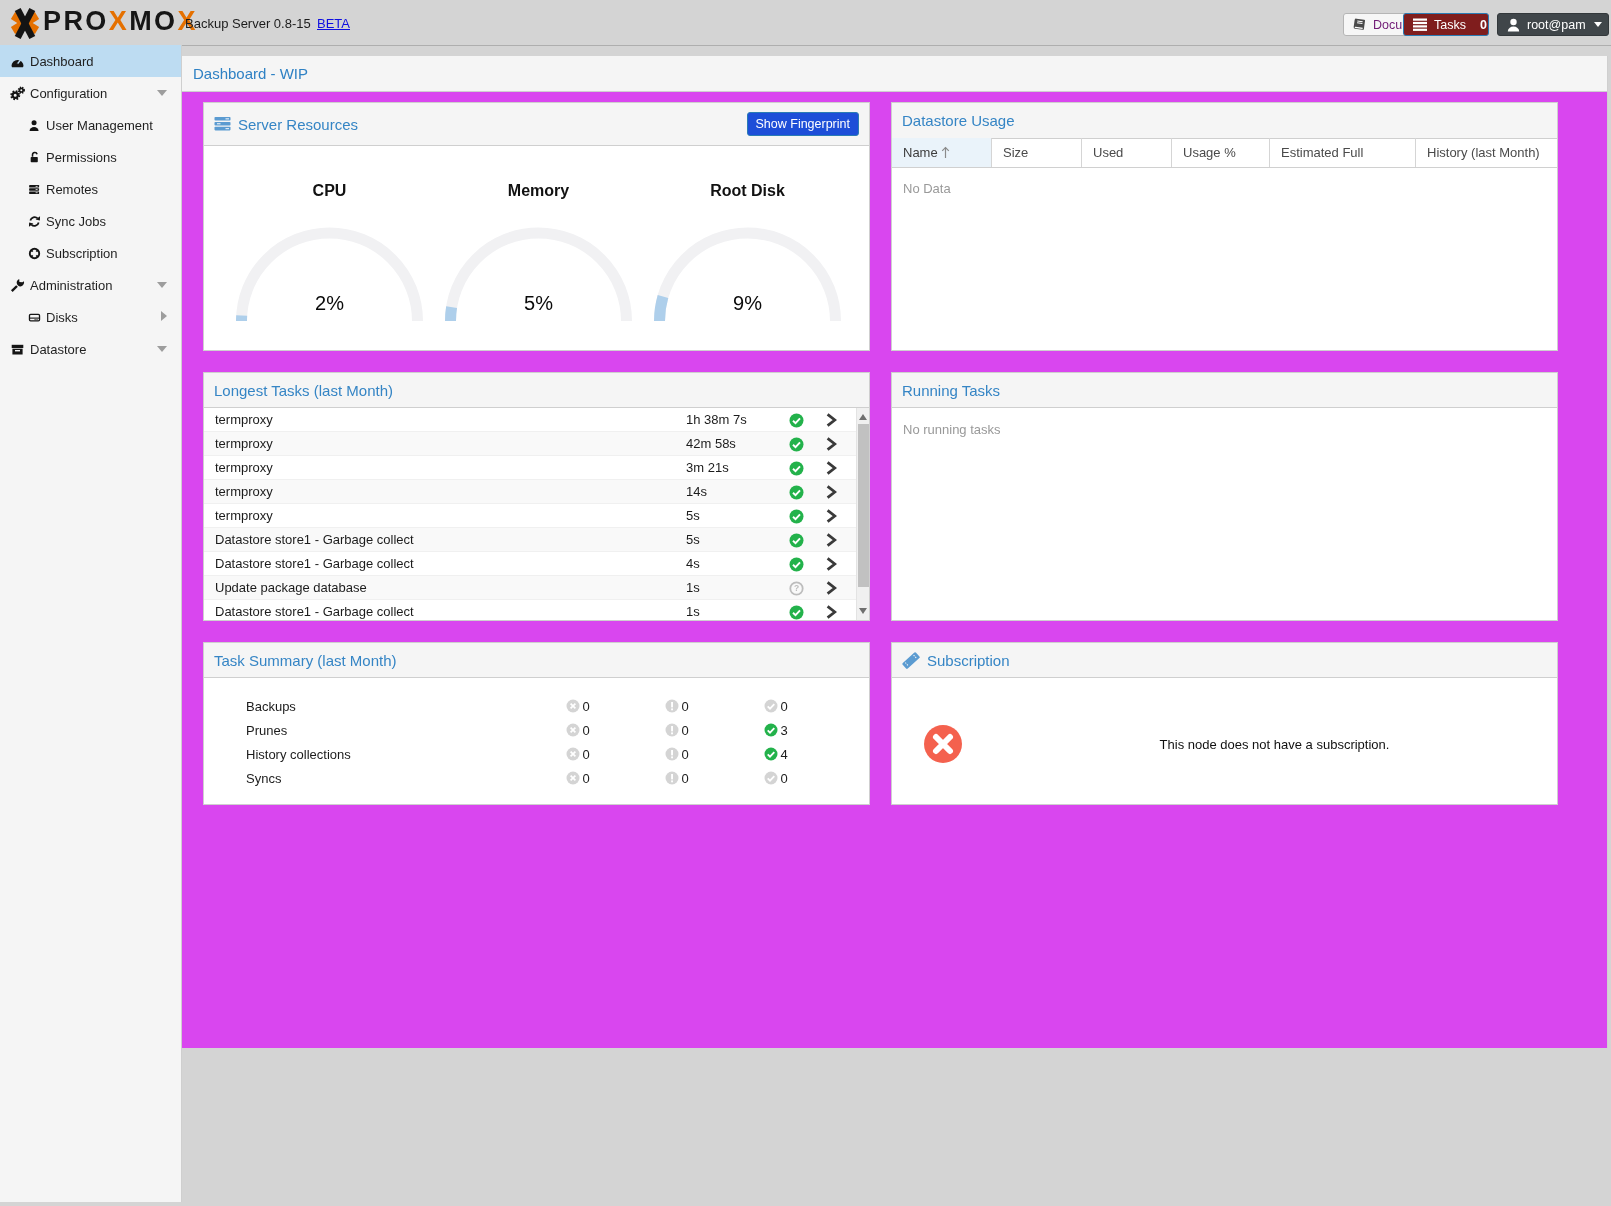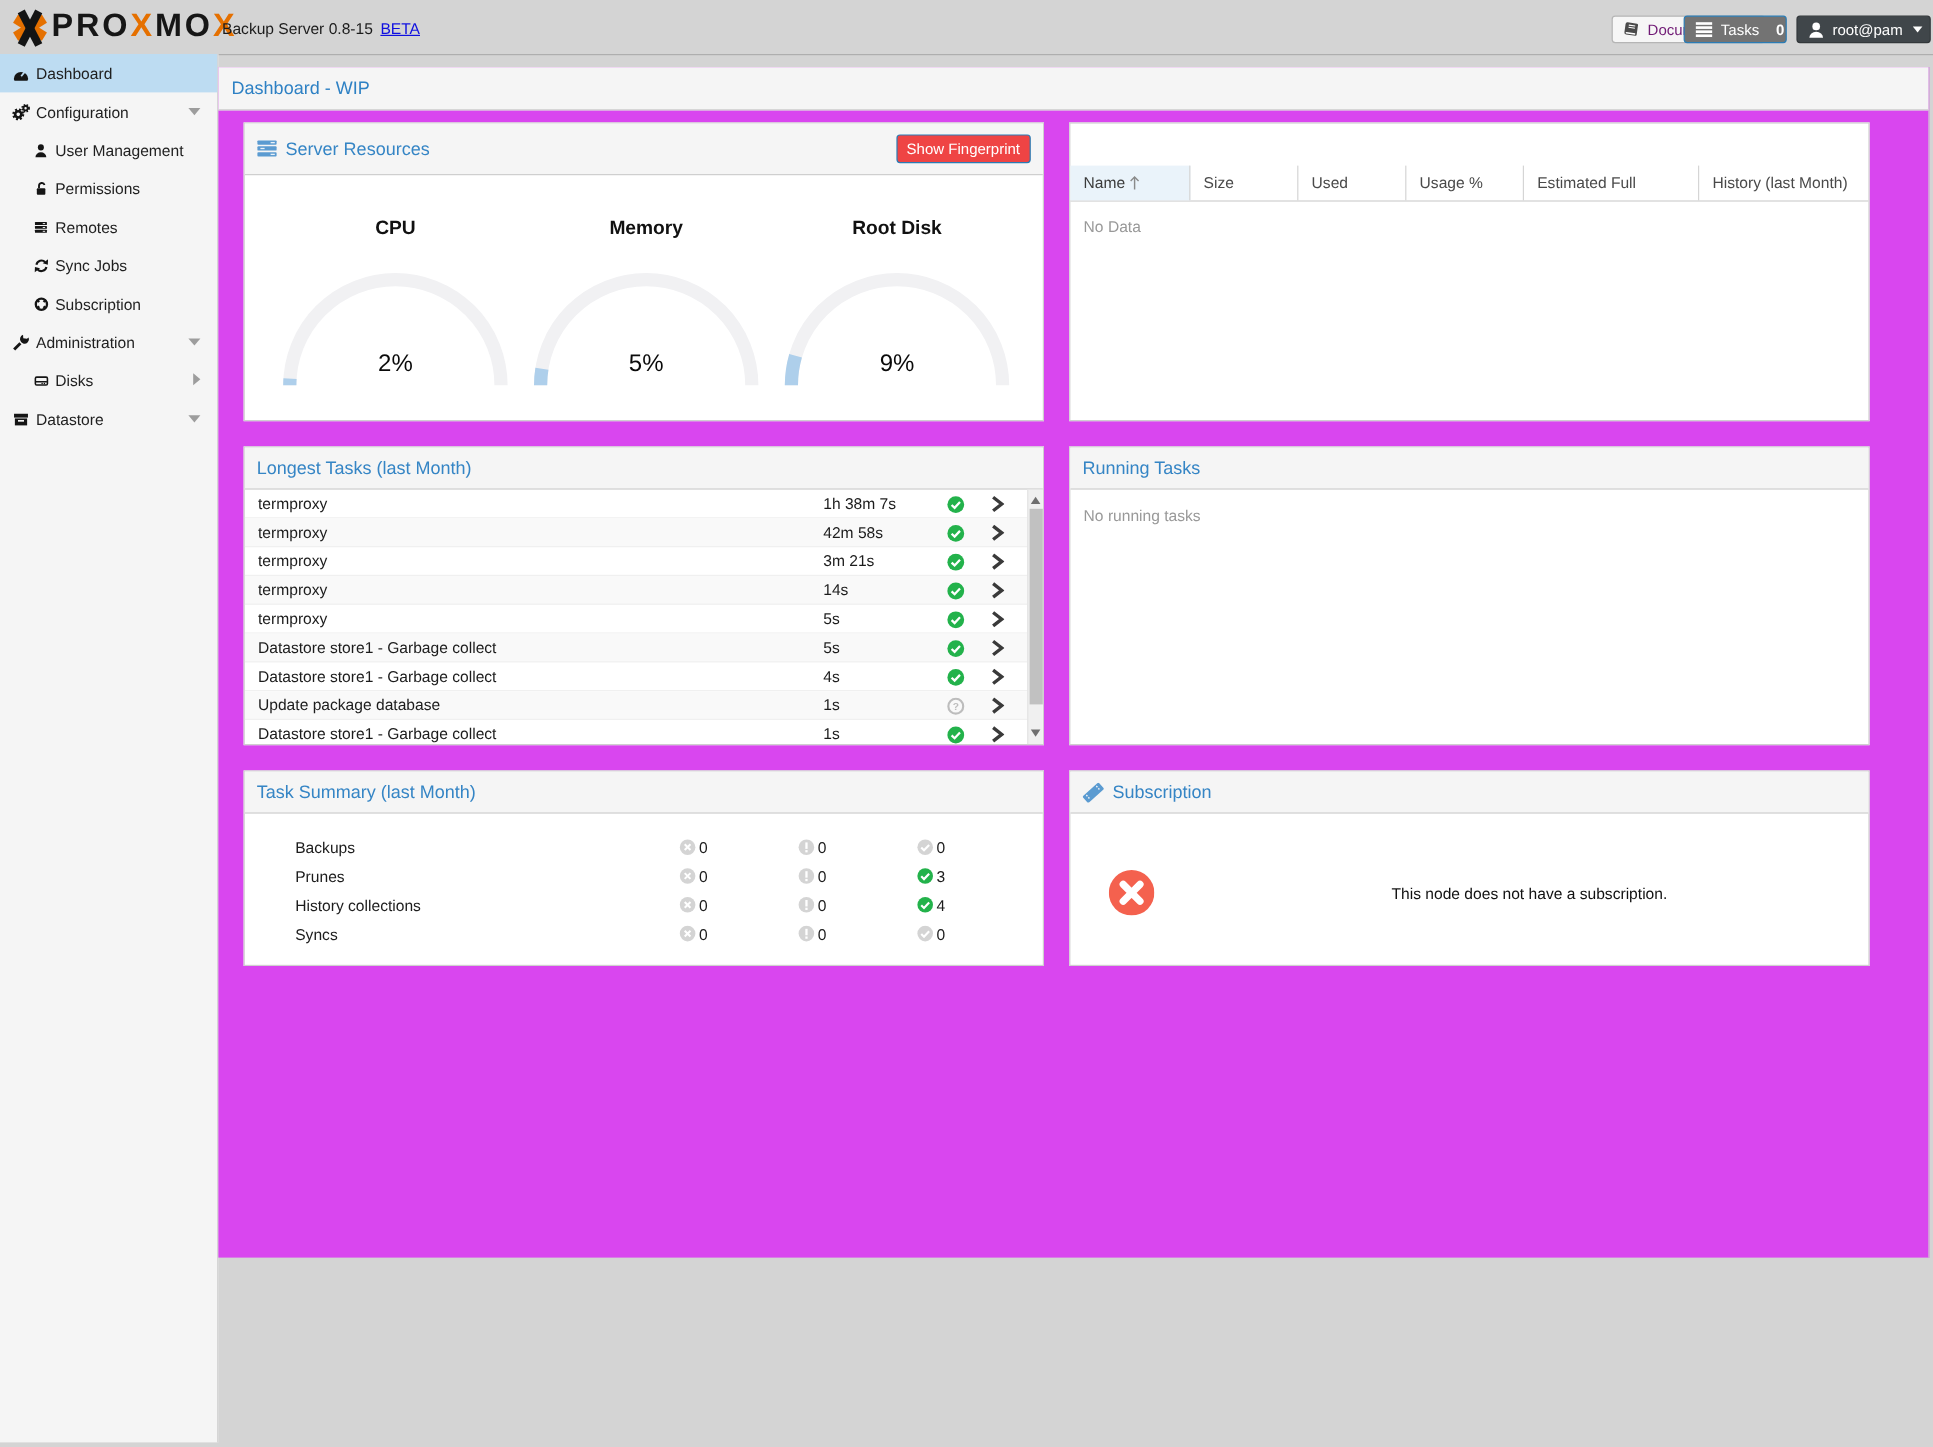--- a/index.html
+++ b/index.html
@@ -8,21 +8,21 @@
 
 
 #topbar { position:absolute; left:0; top:0; width:1611px; height:46px; background:#d4d4d4; border-bottom:1px solid #aeaeae; }
 #logo { position:absolute; left:9px; top:4px; }
 #brand { position:absolute; left:43px; top:6px; font-size:27px; font-weight:bold; color:#161616; letter-spacing:2.4px; white-space:nowrap; }
 #brand .o { color:#E57000; }
 #subtitle { position:absolute; left:185px; top:16px; font-size:13px; color:#1c1c1c; }
 #beta { position:absolute; left:317px; top:16px; font-size:13px; color:#0f0fe0; text-decoration:underline; }
 .tbtn { position:absolute; top:13px; height:23px; border-radius:3px; font-size:12.5px; display:flex; align-items:center; }
 #btn-doc { left:1343px; width:128px; background:#f6f6f6; border:1px solid #b5b5b5; color:#701a75; padding-left:9px; }
-#btn-tasks { left:1403px; width:86px; background:#737373; border:1px solid #2a7cb5; color:#fff; padding-left:9px; }
+#btn-tasks { left:1403px; width:86px; background:#7f1d1d; border:1px solid #2a7cb5; color:#fff; padding-left:9px; }
 #btn-user { left:1497px; width:112px; background:#40464a; border:1px solid #33383b; color:#fff; padding-left:9px; }
 
 
 #sidebar { position:absolute; left:0; top:45px; width:182px; height:1157px; background:#f5f5f5; border-right:1px solid #cfcfcf; }
 .nav { position:relative; height:32px; font-size:13px; color:#1f1f1f; }
 .nav.sel { background:#bddcf2; }
 .nav .ni { position:absolute; left:10px; top:9px; width:15px; height:15px; }
 .nav.child .ni { left:28px !important; top:10px; width:13px; height:13px; }
 
 .nav .nt { position:absolute; left:30px; top:9px; }
@@ -46,21 +46,21 @@
 #p-du .phd { height:36px; }
 #p-lt { left:203px; top:372px; width:667px; height:249px; }
 #p-lt .phd { height:35px; }
 #p-rt { left:891px; top:372px; width:667px; height:249px; }
 #p-rt .phd { height:35px; }
 #p-ts { left:203px; top:642px; width:667px; height:163px; }
 #p-ts .phd { height:35px;text-align:right; }
 #p-sub { left:891px; top:642px; width:667px; height:163px; }
 #p-sub .phd { height:35px; }
 
-#btn-fp { margin-left:auto; height:24px; background:#ef4444; border:1px solid #2a7cb5; border-radius:3px; color:#fff; font-size:12.5px; line-height:22px; padding:0 8px; }
+#btn-fp { margin-left:auto; height:24px; background:#1d4ed8; border:1px solid #2a7cb5; border-radius:3px; color:#fff; font-size:12.5px; line-height:22px; padding:0 8px; }
 
 
 .gauge { position:absolute; top:43px; width:209px; height:204px; }
 .gauge .gt { position:absolute; top:36px; width:100%; text-align:center; font-size:16px; font-weight:bold; color:#111; }
 .gauge .gv { position:absolute; top:146px; width:100%; text-align:center; font-size:20px; color:#0a0a0a; }
 
 
 .du-cols { position:absolute; left:0; top:35px; width:665px; height:30px; border-bottom:1px solid #d0d0d0; font-size:13px; color:#4a4a4a; }
 .du-col { position:absolute; top:0; height:29px; border-right:1px solid #d5d5d5; line-height:29px; padding-left:11px; }
 .nodata { position:absolute; left:11px; font-size:13px; color:#999; }
@@ -264,20 +264,21 @@
     <div class="gt">Root Disk</div>
     <svg width="209" height="204" viewBox="0 0 209 204" style="position:absolute;top:0;left:0">
       <path d="M 16.5 175 A 88 88 0 0 1 192.5 175" fill="none" stroke="#f1f1f3" stroke-width="11"></path>
       <path d="M 16.5 175 A 88 88 0 0 1 19.99 150.45" fill="none" stroke="#aecfeb" stroke-width="11"></path>
     </svg>
     <div class="gv">9%</div>
   </div>
 </div>
 
 <div class="panel" id="p-du">
+  <div class="phd">Datastore Usage</div>
   <div class="du-cols">
     <div class="du-col" style="left:0;width:100px;background:#eaf3fa;color:#3c3c3c">Name <svg width="9" height="13" viewBox="0 0 9 13" style="vertical-align:-2px">
           <g stroke="#8a8a8a" stroke-width="1.2" fill="none">
             <path d="M4.5 12 V1.5"></path>
             <path d="M1.2 4.8 L4.5 1.5 L7.8 4.8"></path>
           </g>
         </svg></div>
     <div class="du-col" style="left:100px;width:90px">Size</div>
     <div class="du-col" style="left:190px;width:90px">Used</div>
     <div class="du-col" style="left:280px;width:98px">Usage %</div>

